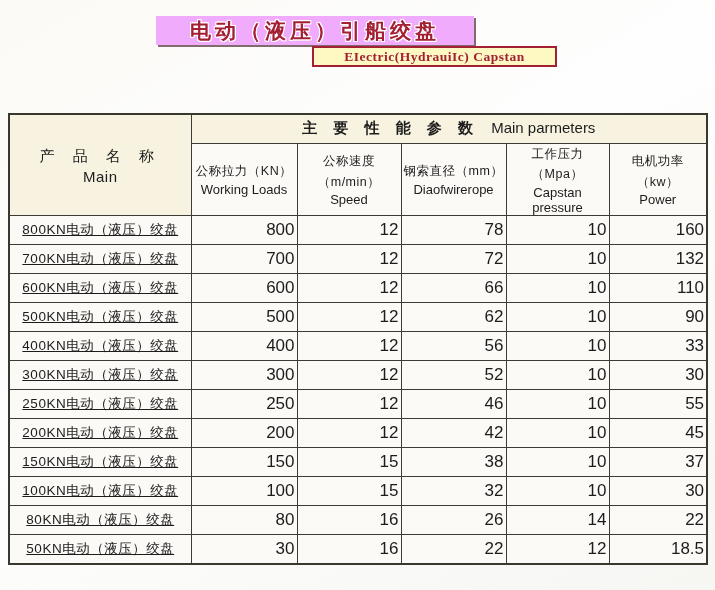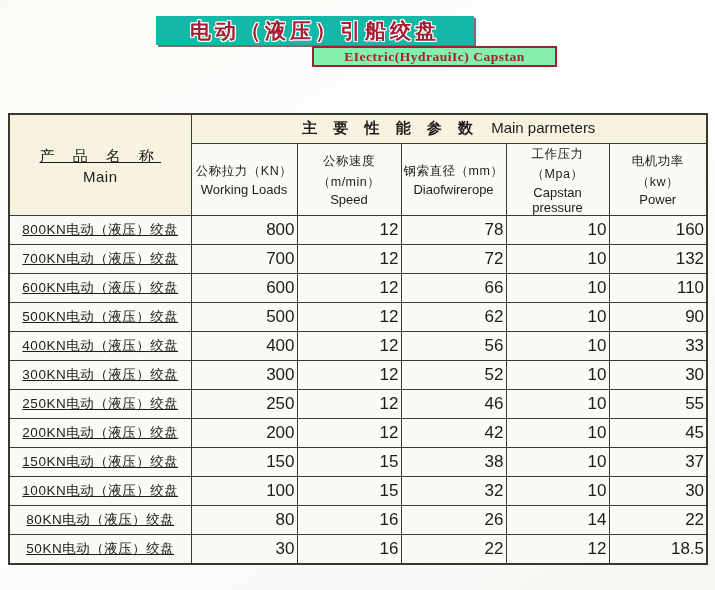--- a/index.html
+++ b/index.html
@@ -8,33 +8,33 @@
     position:relative;
     font-family:"Liberation Sans","DejaVu Sans",sans-serif;
     background:linear-gradient(150deg,#fbfaf6 0%,#fefefe 45%,#f6f7f3 100%);
     color:#1c1c1c;
     overflow:hidden;
   }
 
   
   .banner{
     position:absolute; left:156px; top:16px; width:318px; height:29px;
-    background:#14b8a6;
+    background:#f0abfc;
     display:flex; align-items:center; justify-content:center;
     box-shadow:2px 2px 0 rgba(45,12,18,.6);
   }
   .banner-text{
     font-size:21px; font-weight:bold; letter-spacing:4px; white-space:nowrap;
     color:#a31f33;
     text-shadow:-1px -1px 0 #fff,1px -1px 0 #fff,-1px 1px 0 #fff,1px 1px 0 #fff,
                  0 -1px 0 #fff,0 1px 0 #fff,-1px 0 0 #fff,1px 0 0 #fff;
   }
   .en-box{
     position:absolute; left:312px; top:46px; width:245px; height:21px;
-    border:2px solid #a31f33; background:#86efac;
+    border:2px solid #a31f33; background:#fef9c3;
     display:flex; align-items:center; justify-content:center;
   }
   .en-text{
     font-family:"Liberation Serif","DejaVu Serif",serif;
     font-weight:bold; font-size:13.5px; color:#a31f33; letter-spacing:.5px;
     white-space:nowrap;
   }
 
   
   table{
@@ -42,21 +42,21 @@
     border-collapse:collapse; table-layout:fixed;
     border:2px solid #38382f;
   }
   th,td{
     border:1px solid #3c3c36;
     text-align:center; vertical-align:middle;
     font-weight:normal; padding:0 2px;
     background:#fbfaf6;
   }
   .cream{ background:#f8f3e1; }
-  .name-head .cn{ font-size:15px; letter-spacing:7px; line-height:1.6;text-decoration:underline; }
+  .name-head .cn{ font-size:15px; letter-spacing:7px; line-height:1.6; }
   .name-head .en{ font-size:15px; letter-spacing:.5px; }
   .group-head{ font-size:15px; }
   .group-head .cn{ font-weight:bold; letter-spacing:6px; }
   .group-head .en{ font-weight:normal; letter-spacing:0; margin-left:8px; }
   .col-head .cn{ font-size:12.5px; line-height:1.65; letter-spacing:.5px; }
   .col-head .en{ font-size:13px; }
   tr.hdr1{ height:29px; }
   tr.hdr2{ height:66px; }
   tr.data{ height:29px; }
   td.name{ font-size:13.5px; letter-spacing:.5px;text-decoration:underline; }

